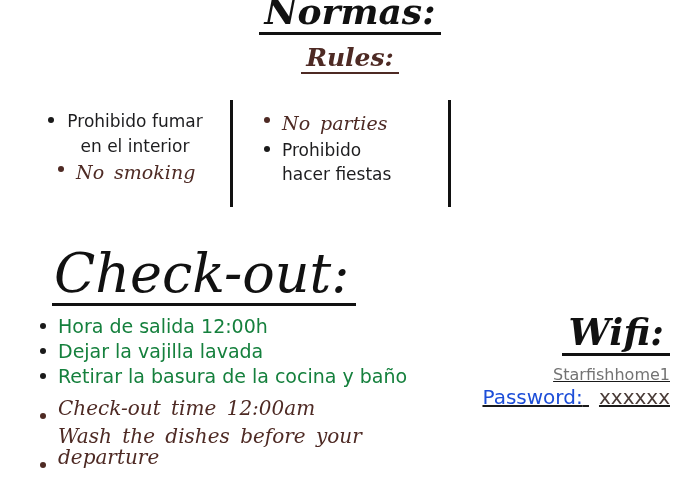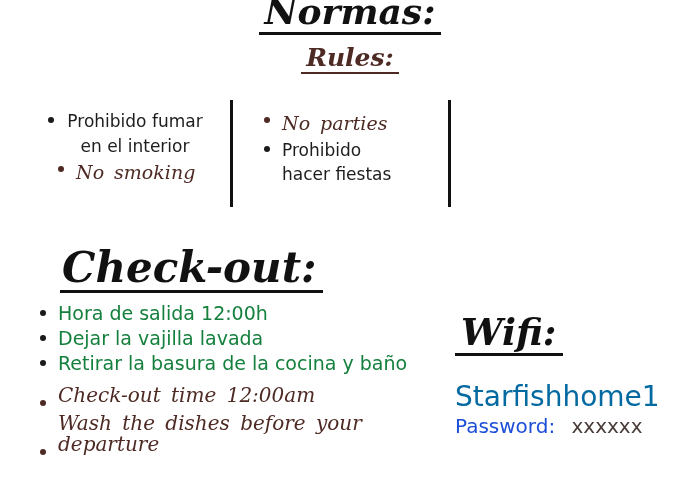--- a/index.html
+++ b/index.html
@@ -112,23 +112,23 @@
 
   
   .checkout {
     position: absolute;
     top: 246px;
     left: 20px;
     width: 450px;
   }
   .checkout-heading {
     display: inline-block;
-    margin: 0 0 0 40px;
-    font-size: 42px;
-    font-weight: bold;
+    margin: 0 0 0 32px;
+    font-size: 54px;
+    font-weight: normal;
     line-height: 1.05;
     color: #111111;
     border-bottom: 3px solid #111111;
     padding: 0 6px 0 2px;
   }
   .checkout-list-es { margin-top: 10px; }
   .checkout-list-es .bullet-line { margin-bottom: 4px; }
   .checkout-list-es .item-text {
     font-size: 19px;
     line-height: 21px;
@@ -147,36 +147,37 @@
     word-spacing: 4px;
   }
   .checkout-list-en .bullet { margin-top: 7px; margin-left: 20px; }
 
   
   .wifi {
     position: absolute;
     top: 312px;
     left: 455px;
     width: 215px;
-    text-align: left;
+    text-align: right;
+    text-decoration: underline;
   }
   .wifi-heading {
     display: inline-block;
     margin: 0;
     font-size: 37px;
     font-weight: bold;
     line-height: 1.1;
     color: #111111;
     border-bottom: 3px solid #111111;
     padding: 0 6px 0 6px;
   }
   .wifi-network {
-    margin-top: 24px;
-    font-size: 28px;
-    color: #0369a1;
+    margin-top: 9px;
+    font-size: 16px;
+    color: #737373;
   }
   .wifi-password {
     margin-top: 1px;
     font-size: 20px;
   }
   .wifi-password .label { color: #1d4ed8; }
   .wifi-password .value { color: #4a3c38; margin-left: 10px; }
 </style>
 </head>
 <body>

